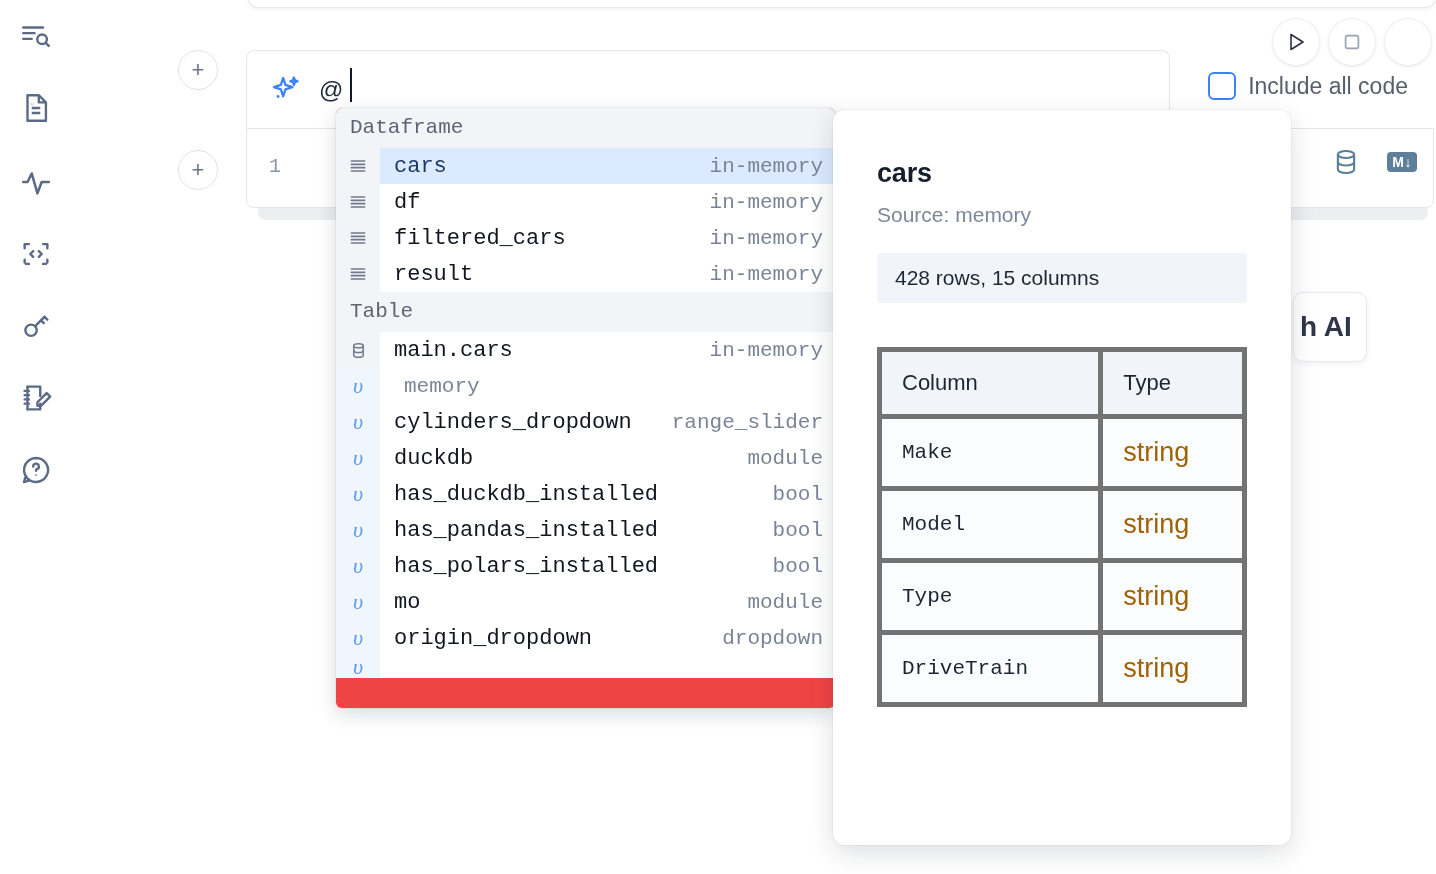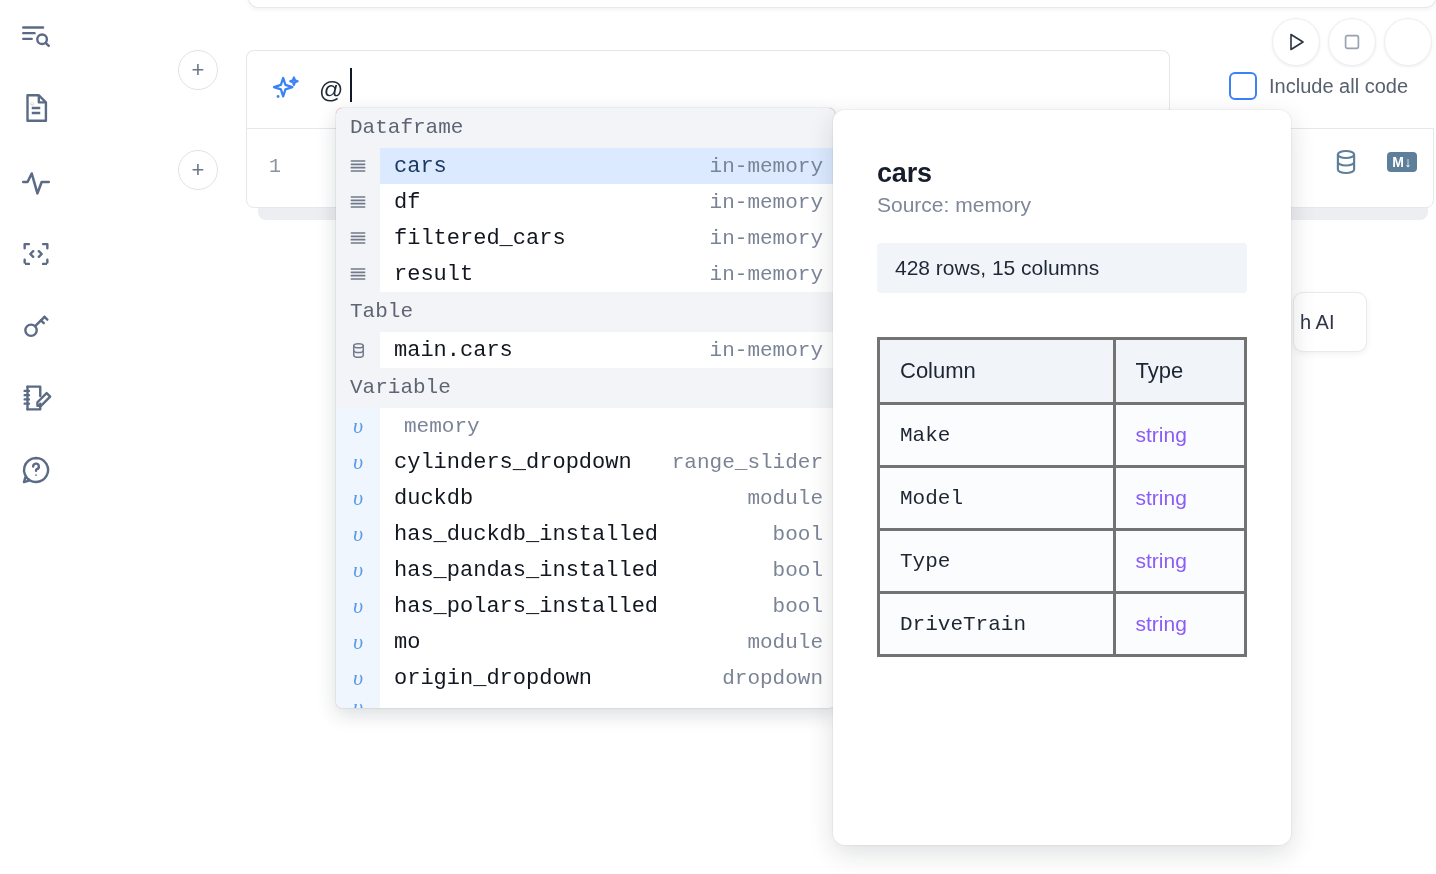--- a/index.html
+++ b/index.html
@@ -85,29 +85,29 @@
     display: flex; align-items: center; justify-content: center; cursor: pointer;
     color: #2b3340;
   }
   .include-row {
     position: absolute; right: 28px; top: 72px; display: flex; align-items: center; gap: 12px;
     cursor: pointer;
   }
   .cb {
     width: 28px; height: 28px; border: 2px solid #3b82f6; border-radius: 6px; background: #fff;
   }
-  .include-label { font-size: 20px; color: #56606f; }
+  .include-label { font-size: 23px; color: #56606f; }
 
   
   .ai-button-peek {
-    position: absolute; left: 1293px; top: 292px; width: 74px; height: 60px;
+    position: absolute; left: 1293px; top: 292px; width: 74px; height: 70px;
     background: #fff; border: 1px solid #e7eaef; border-radius: 10px;
     box-shadow: 0 2px 6px rgba(17,24,39,.06);
     display: flex; align-items: center; justify-content: flex-start;
-    font-size: 20px; font-weight: 400; color: #2e3647; padding-left: 6px;
+    font-size: 28px; font-weight: 700; color: #2e3647; padding-left: 6px;
     overflow: hidden; white-space: nowrap;
   }
 
   
   .ac {
     position: absolute; left: 336px; top: 108px; width: 499px; height: 600px;
     background: #ef4444; border-radius: 6px;
     box-shadow: 0 6px 20px rgba(20,28,45,.16), 0 0 0 1px rgba(20,28,45,.05);
     overflow: hidden; z-index: 20;
     font-family: "Liberation Mono", monospace;
@@ -137,34 +137,34 @@
   .ac-clip { height: 22px; overflow: hidden; }
 
   
   .info {
     position: absolute; left: 833px; top: 110px; width: 458px; height: 735px;
     background: #fff; border-radius: 12px;
     box-shadow: 0 8px 26px rgba(20,28,45,.14), 0 0 0 1px rgba(20,28,45,.04);
     z-index: 30; overflow: hidden; padding: 48px 44px 0 44px;
   }
   .info-title { font-size: 27px; font-weight: 700; color: #171e2b; letter-spacing: -.2px; }
-  .info-source { margin-top: 4px; font-size: 21px; color: #7e8799; }
+  .info-source { margin-top: 14px; font-size: 21px; color: #7e8799; }
   .info-chip {
     margin-top: 26px; background: #f1f4f9; border-radius: 4px;
     padding: 13px 18px; font-size: 21px; color: #1f2735;
   }
   .info-table { margin-top: 44px; width: 100%; border-collapse: collapse; }
   .info-table th, .info-table td {
-    border: 3px solid #737373; text-align: left; padding: 18px 20px;
+    border: 5px solid #737373; text-align: left; padding: 18px 20px;
   }
   .info-table th { background: #f1f4f9; font-size: 22px; font-weight: 400; color: #1d2533;
     font-family: "Liberation Sans", sans-serif; }
   .info-table td.col { font-family: "Liberation Mono", monospace; font-size: 21px; color: #1d2533;
     background: #fbfcfd; margin-top: 16px; }
-  .info-table td.ty2 { font-size: 21px; color: #8b5cf6; background: #fbfcfd; }
+  .info-table td.ty2 { font-size: 27px; color: #a16207; background: #fbfcfd; }
 </style>
 </head>
 <body>
 
 <div id="root">
 
   <div class="top-panel-edge"></div>
 
   <div class="rail">
     <div class="rail-btn" style="top:14px">
@@ -327,21 +327,20 @@
             <ellipse cx="12" cy="6" rx="6" ry="2.6"></ellipse>
             <path d="M6 6v12c0 1.4 2.7 2.6 6 2.6s6-1.2 6-2.6V6"></path>
             <path d="M6 12c0 1.4 2.7 2.6 6 2.6s6-1.2 6-2.6"></path>
           </svg>
         </span>
         <span class="body">
           <span class="nm">main.cars</span>
           <span class="ty">in-memory</span>
         </span>
       </div>
-      <div class="ac-section">Variable</div>
       <div class="ac-row var">
         <span class="ic">υ</span>
         <span class="body">
           <span class="ty">memory</span>
         </span>
       </div>
       <div class="ac-row var">
         <span class="ic">υ</span>
         <span class="body">
           <span class="nm">cylinders_dropdown</span>

